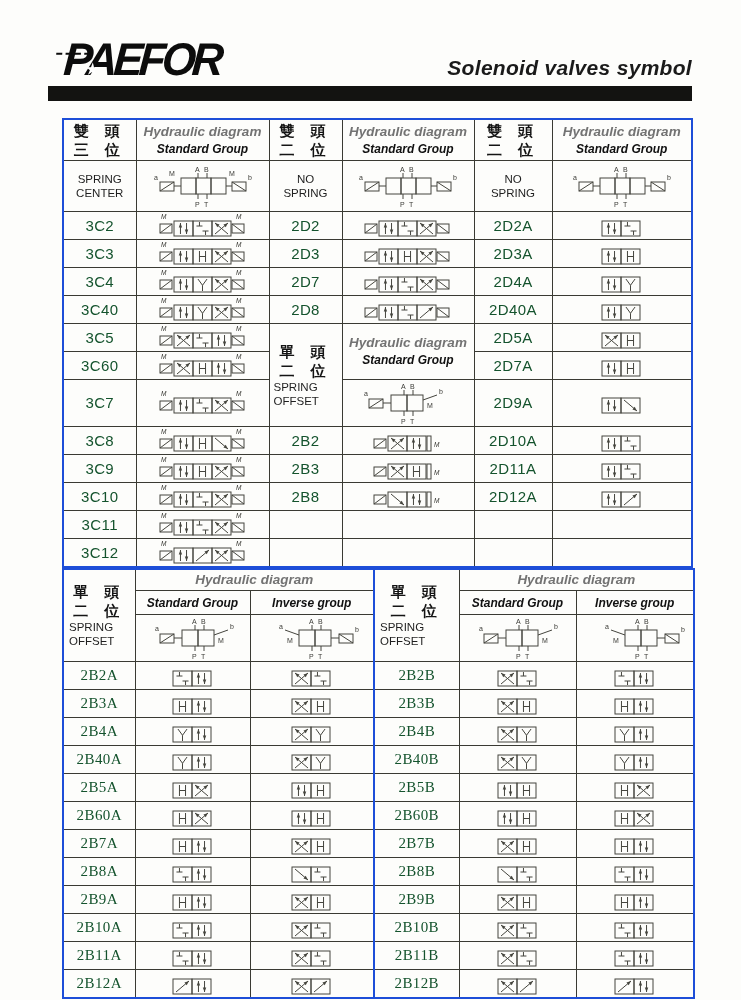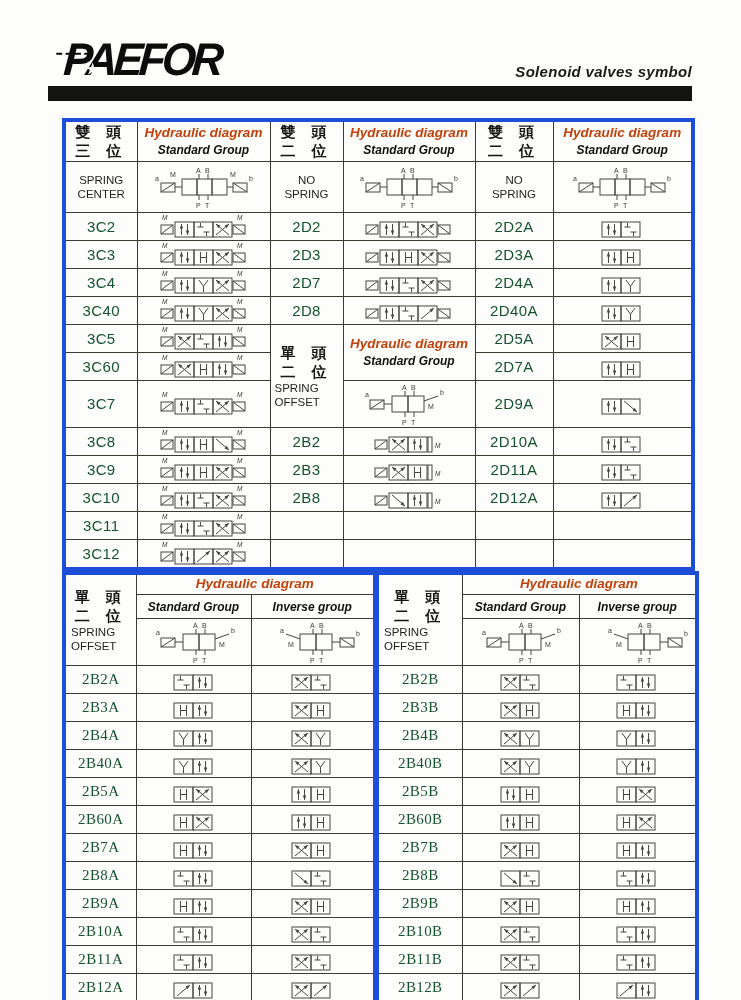--- a/index.html
+++ b/index.html
@@ -4,35 +4,35 @@
 <style>
   html,body{margin:0;padding:0;background:#e8e8e6;}
   .page{width:741px;height:1000px;background:#fdfdfb;position:relative;box-sizing:border-box;
         padding:26px 49px 0 48px;font-family:"Liberation Sans",sans-serif;color:#1a1a1a;margin:0 auto;}
   .masthead{display:flex;justify-content:space-between;align-items:flex-end;height:60px;}
   .logo{position:relative;font-size:44px;font-weight:900;font-style:italic;letter-spacing:-4px;
         color:#0c0c0c;transform:skewX(-4deg) scaleY(1.04);transform-origin:left bottom;line-height:52px;
         padding-left:14px;}
   .logo .star{position:absolute;left:37px;top:9px;font-size:14px;color:#fff;font-style:normal;letter-spacing:0;}
   .logo .tail{position:absolute;left:6px;top:20px;width:34px;border-top:2px dashed #0c0c0c;}
-  .doc-title{font-size:15px;font-weight:bold;font-style:italic;padding-bottom:6px;letter-spacing:0.3px;margin-top:6px;}
+  .doc-title{font-size:21px;font-weight:bold;font-style:italic;padding-bottom:6px;letter-spacing:0.3px;margin-top:6px;}
   .bar{height:15px;background:#131311;}
   .sheet{margin:17px 0 0 14px;width:629px;}
   table.t{border-collapse:collapse;table-layout:fixed;background:#fdfdfb;}
-  table.t{border:4px solid #1d4ed8;}
+  table.t{border:2px solid #1d4ed8;}
   table.t td{border:1px solid #3a3a33;padding:0;text-align:center;vertical-align:middle;overflow:hidden;}
   tr.hA{height:41px;}
   tr.hB{height:51px;}
   #toprows tr{height:25.4px;}
   tr.rA{height:22px;} tr.rB{height:24px;} tr.rC{height:45px;}
   .botbody tr{height:25.6px;font-family:Liberation Serif, serif;}
   .cn{font-size:15px;font-weight:700;letter-spacing:6px;line-height:19px;white-space:nowrap;color:#141414;}
   .enlbl{font-size:11.5px;line-height:14px;text-align:left;padding-left:5px;white-space:pre-line;color:#1f1f1f;}
   td.enlbl{vertical-align:middle;}
-  .hd{font-size:13.5px;font-weight:700;font-style:italic;line-height:18px;color:#c2410c;}
+  .hd{font-size:13.5px;font-weight:700;font-style:italic;line-height:18px;color:#737373;}
   .sg{font-size:12px;font-weight:700;font-style:italic;line-height:16px;color:#111;}
   td.sgcell{font-size:12px;font-weight:700;font-style:italic;color:#111;}
   td.model{font-size:15px;letter-spacing:0.4px;color:#14532d;}
   td.midlabel .enlbl{padding-left:4px;}
   .bottomwrap{display:flex;align-items:flex-start;}
   .bottomwrap table+table{margin-left:-2px;}
   svg.vsym,svg.psym{display:block;margin:0 auto;}
   svg.vsym rect,svg.psym rect{fill:none;stroke:#45453e;stroke-width:1;}
   svg.vsym line,svg.psym line{stroke:#45453e;stroke-width:1;}
   svg .fil{fill:#45453e;stroke:none;}

